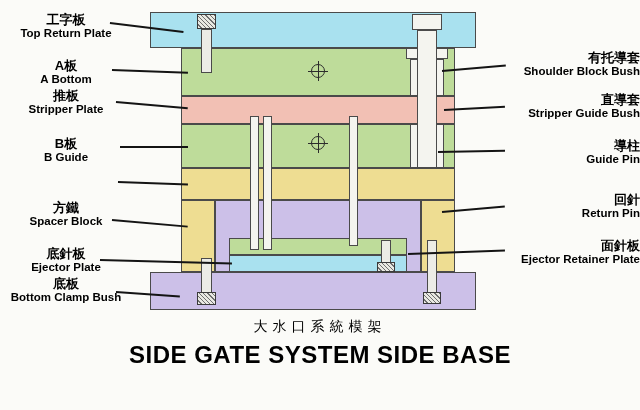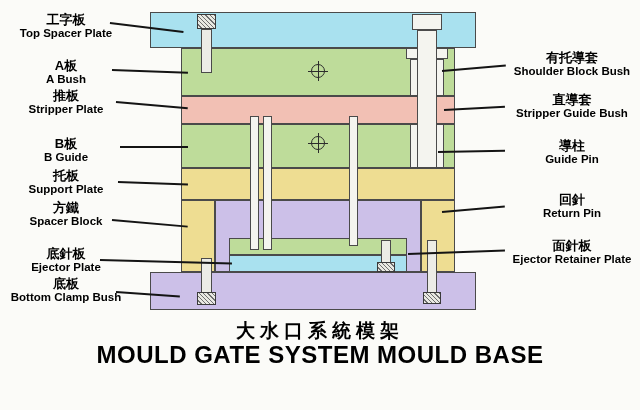--- a/index.html
+++ b/index.html
@@ -14,26 +14,26 @@
 
   .cross { position:absolute; width:20px; height:20px; }
   .c-circle { position:absolute; left:3px; top:3px; width:14px; height:14px;
               border:1.5px solid #2c2c2c; border-radius:50%; }
   .c-h { position:absolute; left:0; top:9.5px; width:20px; height:1px; background:#2c2c2c; }
   .c-v { position:absolute; left:9.5px; top:0; width:1px; height:20px; background:#2c2c2c; }
 
   .line { position:absolute; height:1.5px; background:#141414; transform-origin:left center; }
 
   .llabel { position:absolute; left:0; width:132px; text-align:center; color:#000; }
-  .rlabel { position:absolute; left:504px; width:136px; text-align:center; color:#000; }
+  .rlabel { position:absolute; left:504px; width:136px; text-align:right; color:#000; }
   .cn { font-size:13px; font-weight:bold; line-height:15px; white-space:nowrap; }
   .en { font-size:11.5px; font-weight:bold; line-height:13px; white-space:nowrap; }
 
   .title-cn { position:absolute; top:318px; left:0; width:640px; text-align:center;
-              font-size:19px; font-weight:bold; letter-spacing:5px; color:#000; }
+              font-size:14px; font-weight:normal; letter-spacing:5px; color:#000; }
   .title-en { position:absolute; top:341px; left:0; width:640px; text-align:center;
               font-size:24px; font-weight:bold; letter-spacing:0.5px; color:#000; }
 </style>
 </head>
 <body>
 
 <div id="stage">
 
   <div class="plate" style="left: 150px; top: 12px; width: 326px; height: 36px; background: rgb(169, 225, 239);"></div>
   <div class="plate" style="left: 181px; top: 48px; width: 274px; height: 48px; background: rgb(190, 220, 154);"></div>
@@ -90,37 +90,33 @@
   <div class="line" style="left:116px;top:291px;width:64px;transform:rotate(4deg)"></div>
 
   <div class="line" style="left:442px;top:70px;width:64px;transform:rotate(-5deg)"></div>
   <div class="line" style="left:444px;top:109px;width:61px;transform:rotate(-3deg)"></div>
   <div class="line" style="left:438px;top:151px;width:67px;transform:rotate(-1deg)"></div>
   <div class="line" style="left:442px;top:211px;width:63px;transform:rotate(-5deg)"></div>
   <div class="line" style="left:408px;top:253px;width:97px;transform:rotate(-2deg)"></div>
 
   <div class="llabel" style="top:12px">
     <div class="cn">工字板</div>
-    <div class="en">Top Spacer Plate</div>
+    <div class="en">Top Return Plate</div>
   </div>
   <div class="llabel" style="top:58px">
     <div class="cn">A板</div>
-    <div class="en">A Bush</div>
+    <div class="en">A Bottom</div>
   </div>
   <div class="llabel" style="top:88px">
     <div class="cn">推板</div>
     <div class="en">Stripper Plate</div>
   </div>
   <div class="llabel" style="top:136px">
     <div class="cn">B板</div>
     <div class="en">B Guide</div>
-  </div>
-  <div class="llabel" style="top:168px">
-    <div class="cn">托板</div>
-    <div class="en">Support Plate</div>
   </div>
   <div class="llabel" style="top:246px">
     <div class="cn">底針板</div>
     <div class="en">Ejector Plate</div>
   </div>
   <div class="llabel" style="top:200px">
     <div class="cn">方鐵</div>
     <div class="en">Spacer Block</div>
   </div>
   <div class="llabel" style="top:276px">
@@ -143,15 +139,15 @@
   <div class="rlabel" style="top:192px">
     <div class="cn">回針</div>
     <div class="en">Return Pin</div>
   </div>
   <div class="rlabel" style="top:238px">
     <div class="cn">面針板</div>
     <div class="en">Ejector Retainer Plate</div>
   </div>
 
   <div class="title-cn">大水口系統模架</div>
-  <div class="title-en">MOULD GATE SYSTEM MOULD BASE</div>
+  <div class="title-en">SIDE GATE SYSTEM SIDE BASE</div>
 
 </div>
 
 </body></html>

